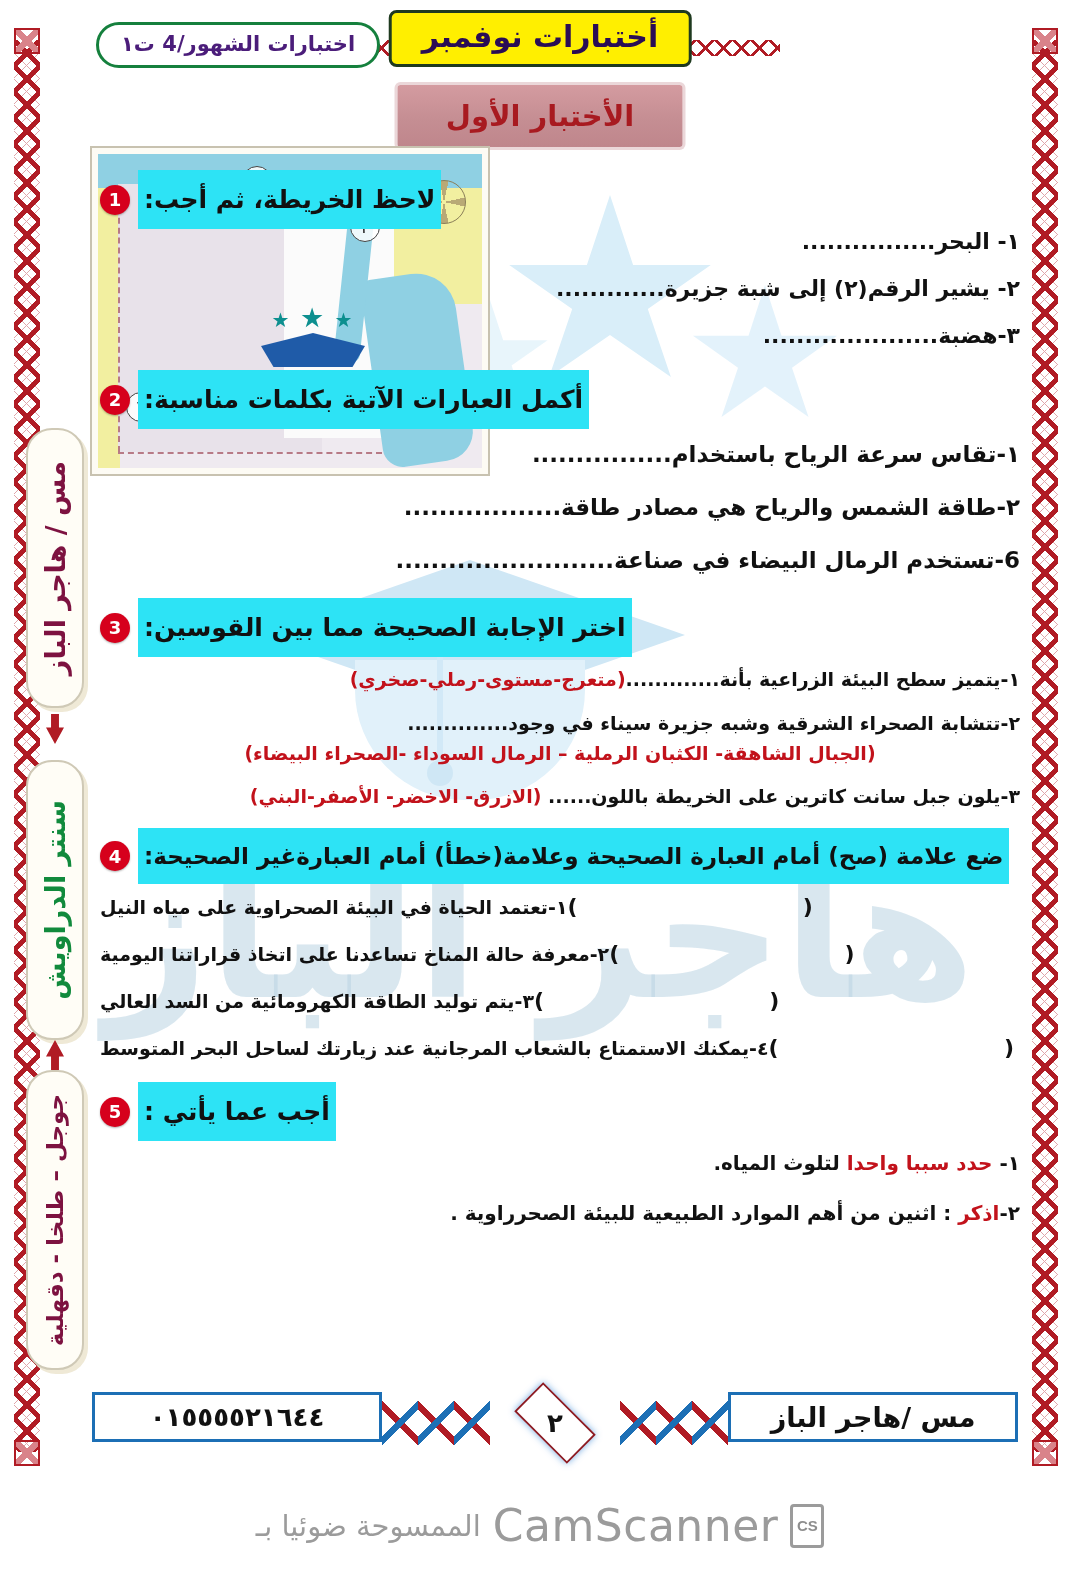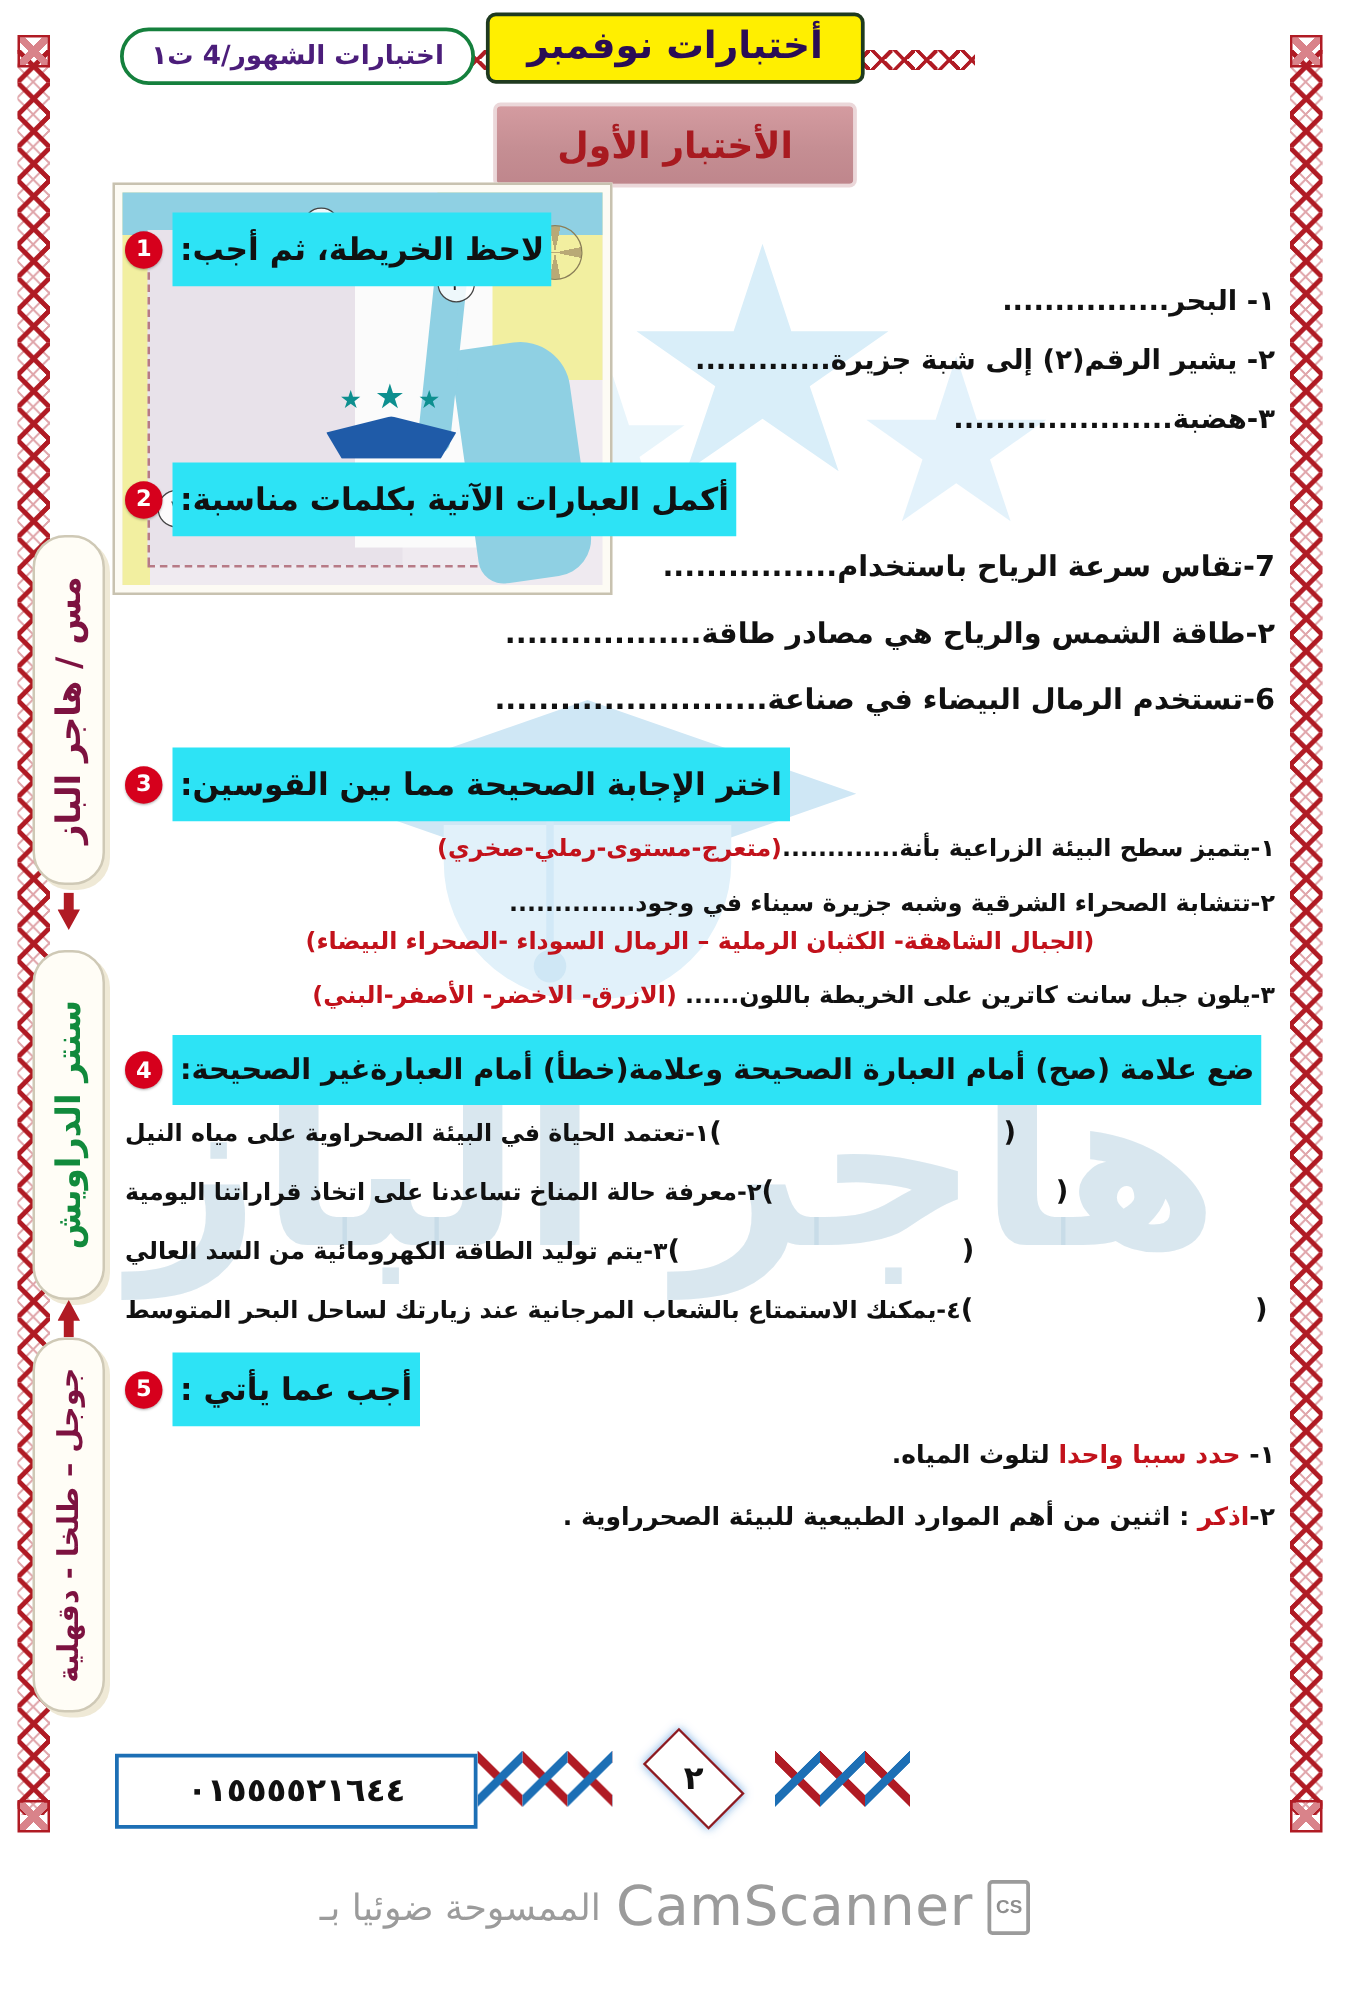--- a/index.html
+++ b/index.html
@@ -287,21 +287,21 @@
   .q5-item .hl { color:#c2121b; }
 
   .q1-block { margin-top: 0; }
   .q1-item { font-size: 22px; font-weight:700; margin-bottom: 22px; }
 
   
   .footer {
     position:absolute; left: 92px; right: 62px; top: 1392px; height: 62px;
   }
   .foot-box {
-    position:absolute; top: 11px; height: 60px;
+    position:absolute; top: 0; height: 50px;
     border: 3px solid #1c6fb5;
     background:#fff;
     display:flex; align-items:center; justify-content:center;
   }
   .foot-right { right: 0; width: 290px; }
   .foot-left  { left: 0;  width: 290px; }
   .foot-right span { font-size: 27px; font-weight:700; color:#111; }
   .foot-left span  { font-size: 26px; font-weight:700; color:#111; letter-spacing: 2px; }
   .foot-mid {
     position:absolute; left: 50%; transform: translateX(-50%);
@@ -432,21 +432,21 @@
         <div class="q1-item">٣-هضبة.....................</div>
       </div>
     </div>
 
     <div class="q-row" style="margin-top:6px;">
       <div class="q-head">
         <div class="q-badge">2</div>
         <div class="q-title">أكمل العبارات الآتية بكلمات مناسبة:</div>
       </div>
       <div class="q-items">
-        <div class="q-item">7-تقاس سرعة الرياح باستخدام................</div>
+        <div class="q-item">١-تقاس سرعة الرياح باستخدام................</div>
         <div class="q-item">٢-طاقة الشمس والرياح هي مصادر طاقة..................</div>
         <div class="q-item">6-تستخدم الرمال البيضاء في صناعة.........................</div>
       </div>
     </div>
 
     <div class="q-row" style="margin-top:4px;">
       <div class="q-head">
         <div class="q-badge">3</div>
         <div class="q-title">اختر الإجابة الصحيحة مما بين القوسين:</div>
       </div>
@@ -500,20 +500,23 @@
         </div>
         <div class="q5-item">
           <span>٢-</span><span class="hl">اذكر</span><span> : اثنين من أهم الموارد الطبيعية للبيئة الصحرراوية .</span>
         </div>
       </div>
     </div>
 
   </div>
 
   <div class="footer">
+    <div class="foot-box foot-right">
+      <span>مس /هاجر الباز</span>
+    </div>
     <div class="chev-deco chev-r"></div>
     <div class="foot-mid">
       <div class="diamond"></div>
       <div class="foot-num">٢</div>
     </div>
     <div class="chev-deco chev-l"></div>
     <div class="foot-box foot-left">
       <span>٠١٥٥٥٥٢١٦٤٤</span>
     </div>
   </div>

